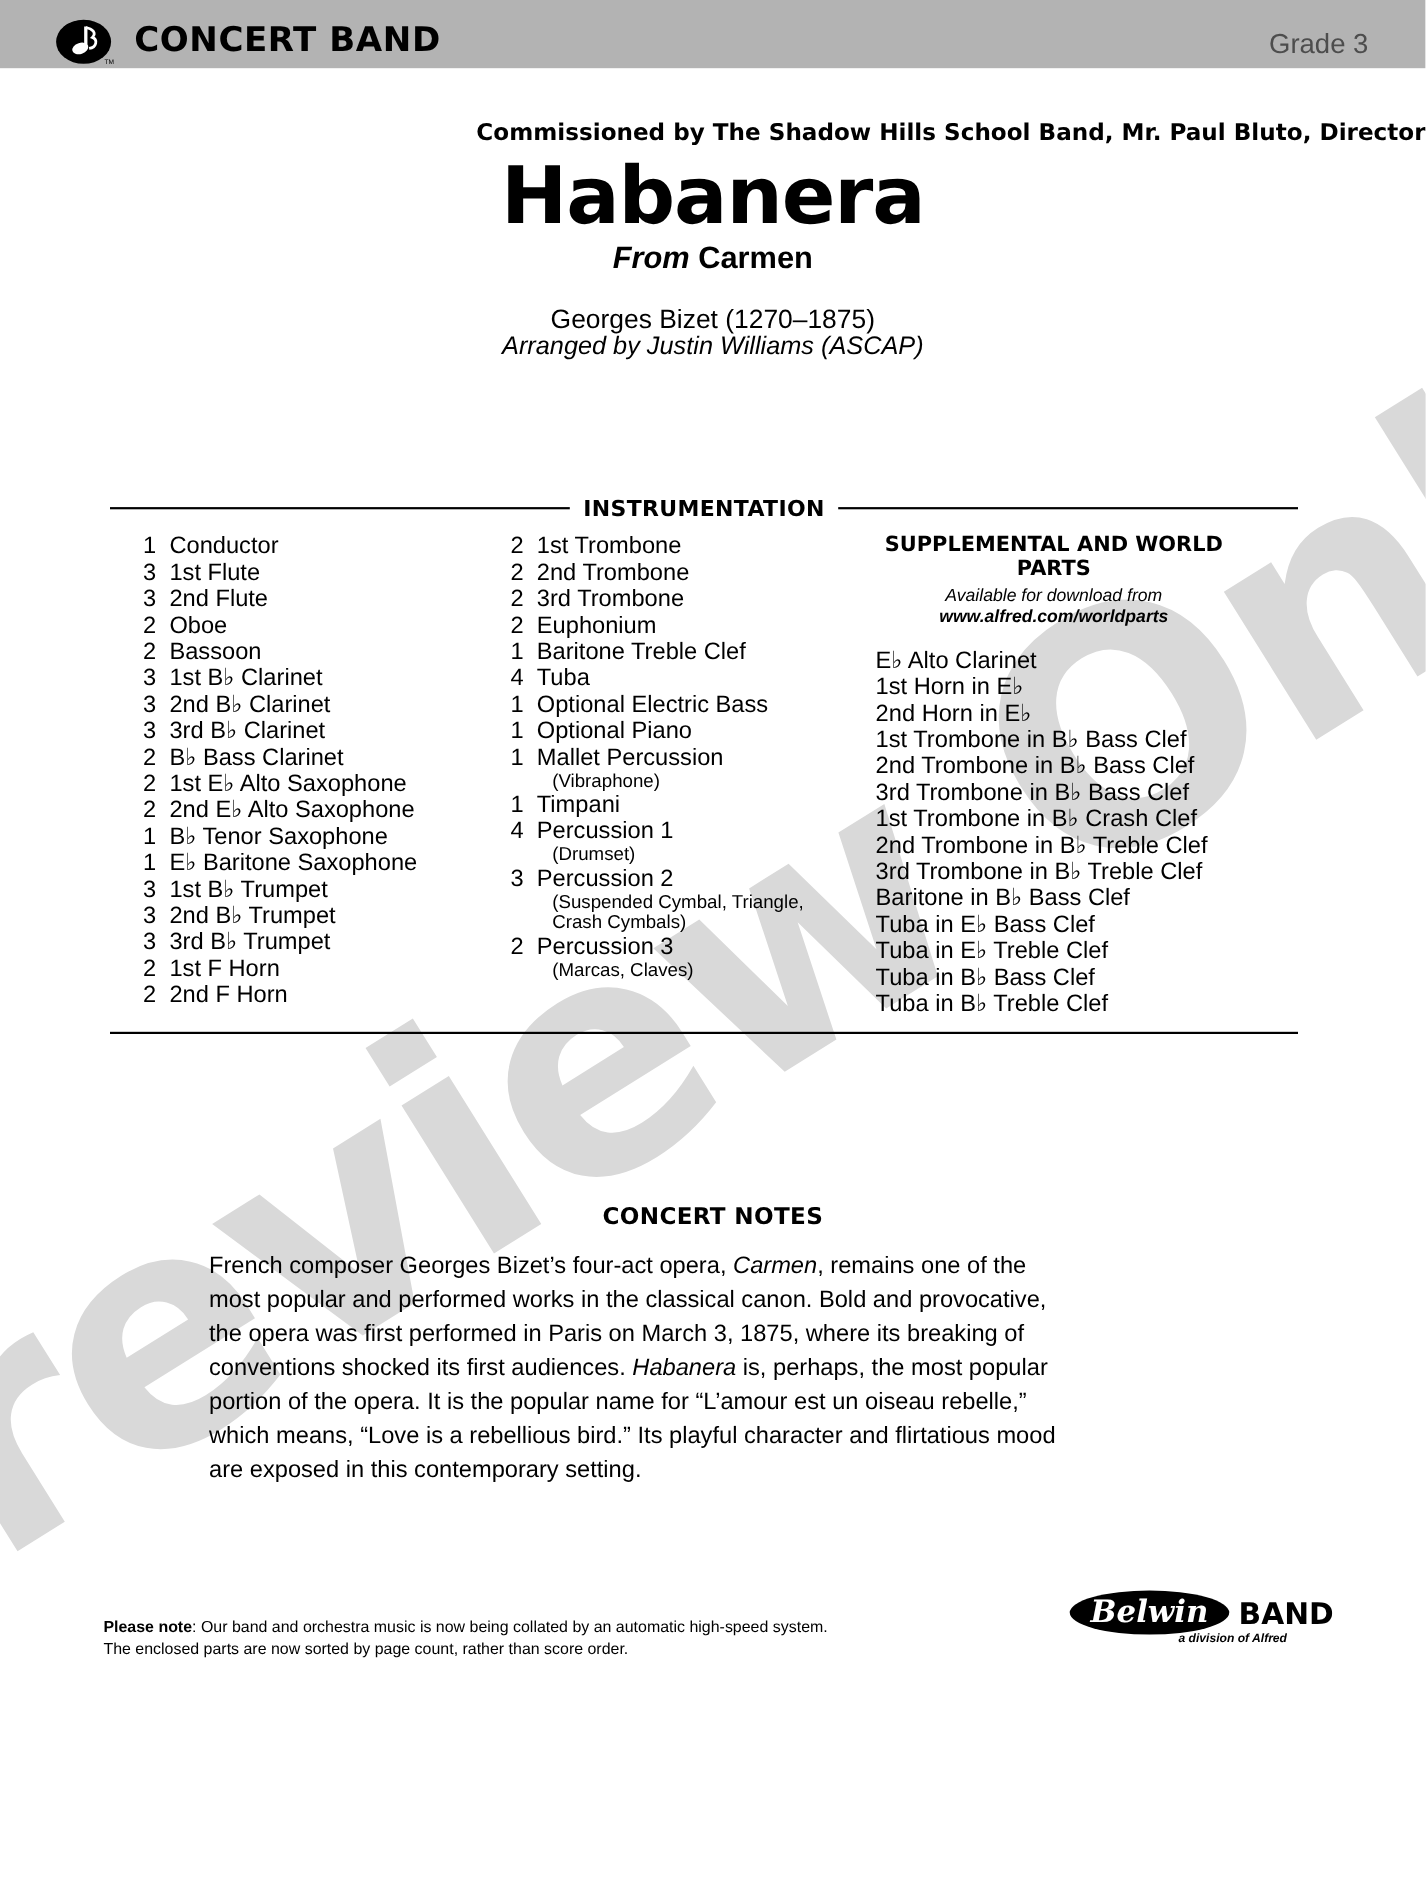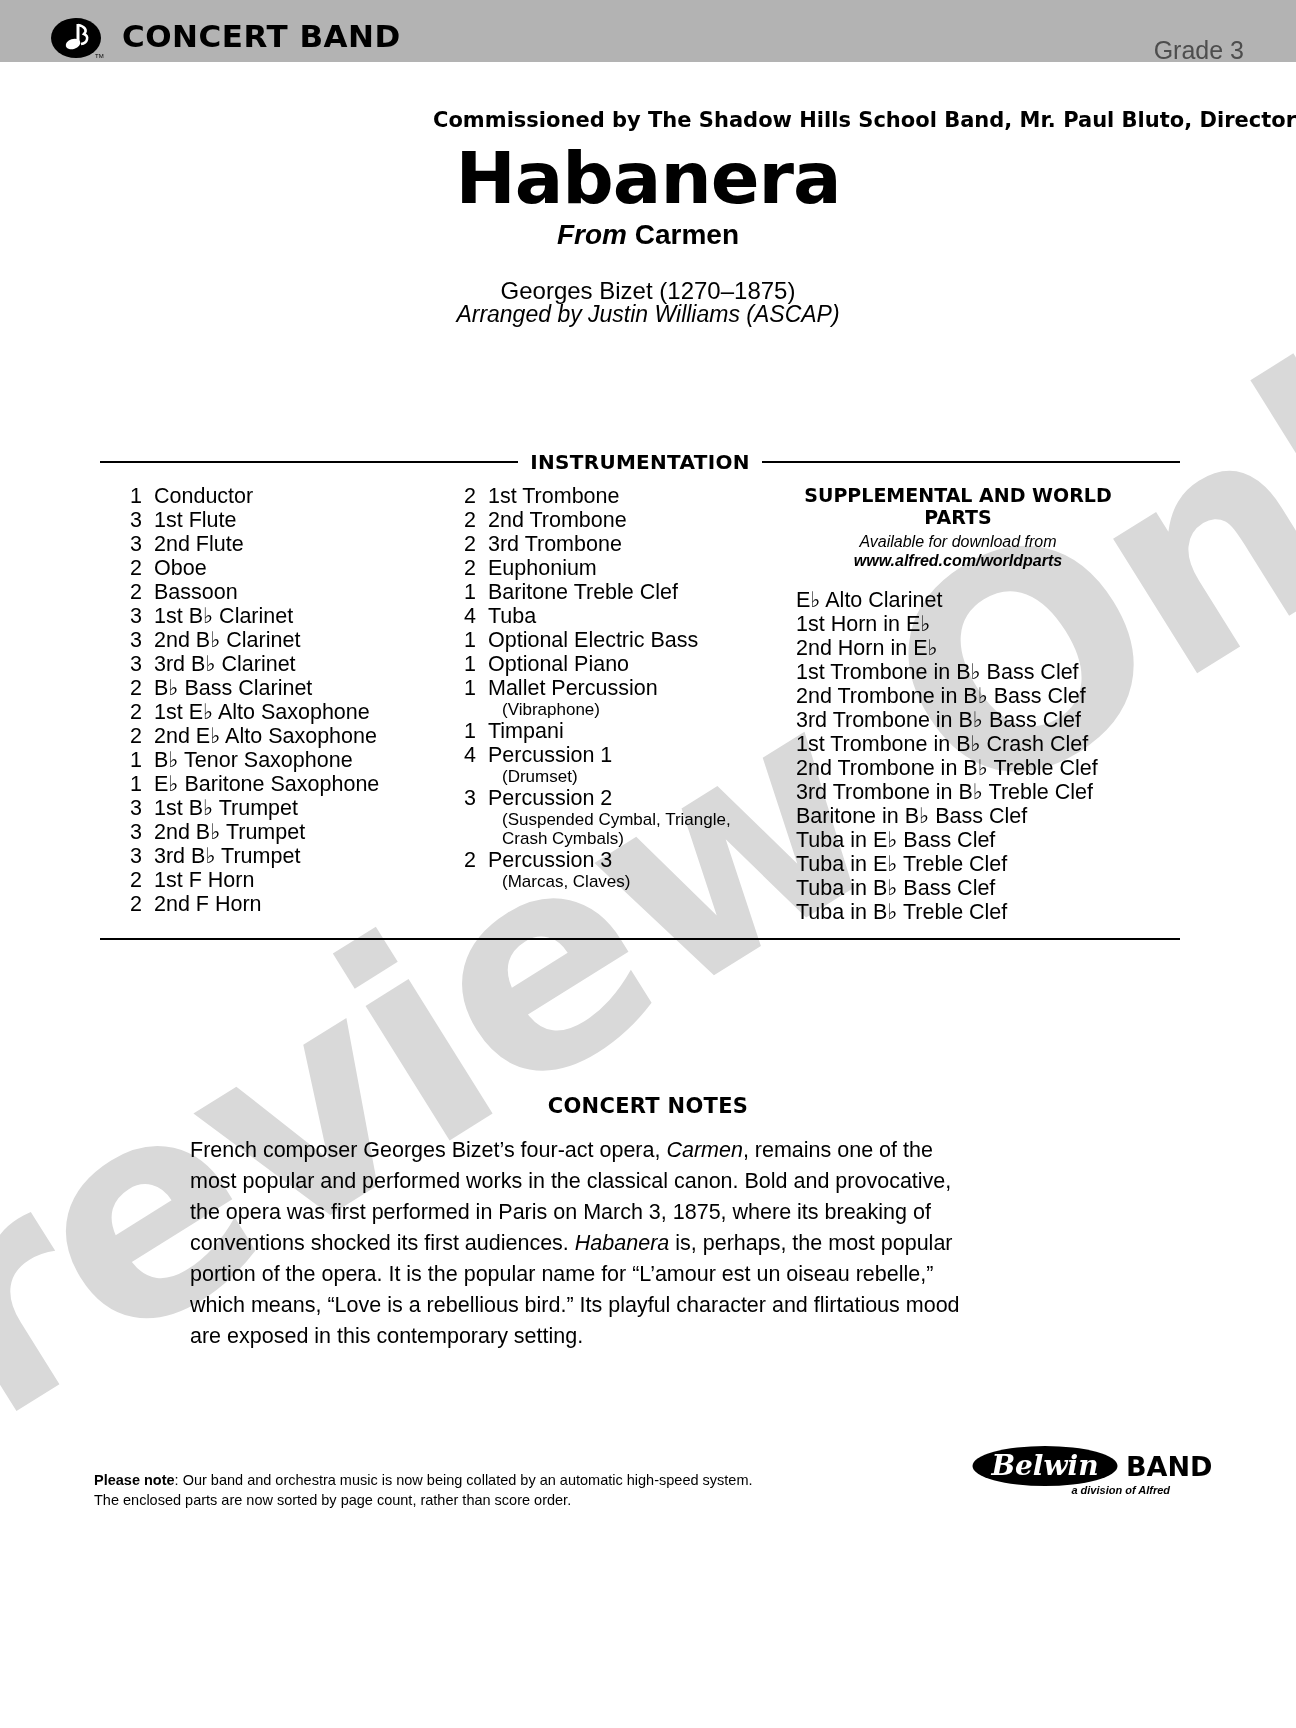--- a/index.html
+++ b/index.html
@@ -47,21 +47,21 @@
   .topbar-title {
     position:absolute; left:122px; top:18px;
     font-family:"DejaVu Sans", sans-serif;
     font-weight:700;
     font-size:31px;
     letter-spacing:0.5px;
     color:#000;
     z-index:4;
   }
   .grade {
-    position:absolute; right:52px; top:36px;
+    position:absolute; right:52px; top:26px;
     font-size:25px;
     color:#4d4d4d;
     z-index:4;
   }
 
   
   .commission {
     position:absolute; left:0; right:0; top:108px;
     text-align:right;
     font-family:"DejaVu Sans", sans-serif;

